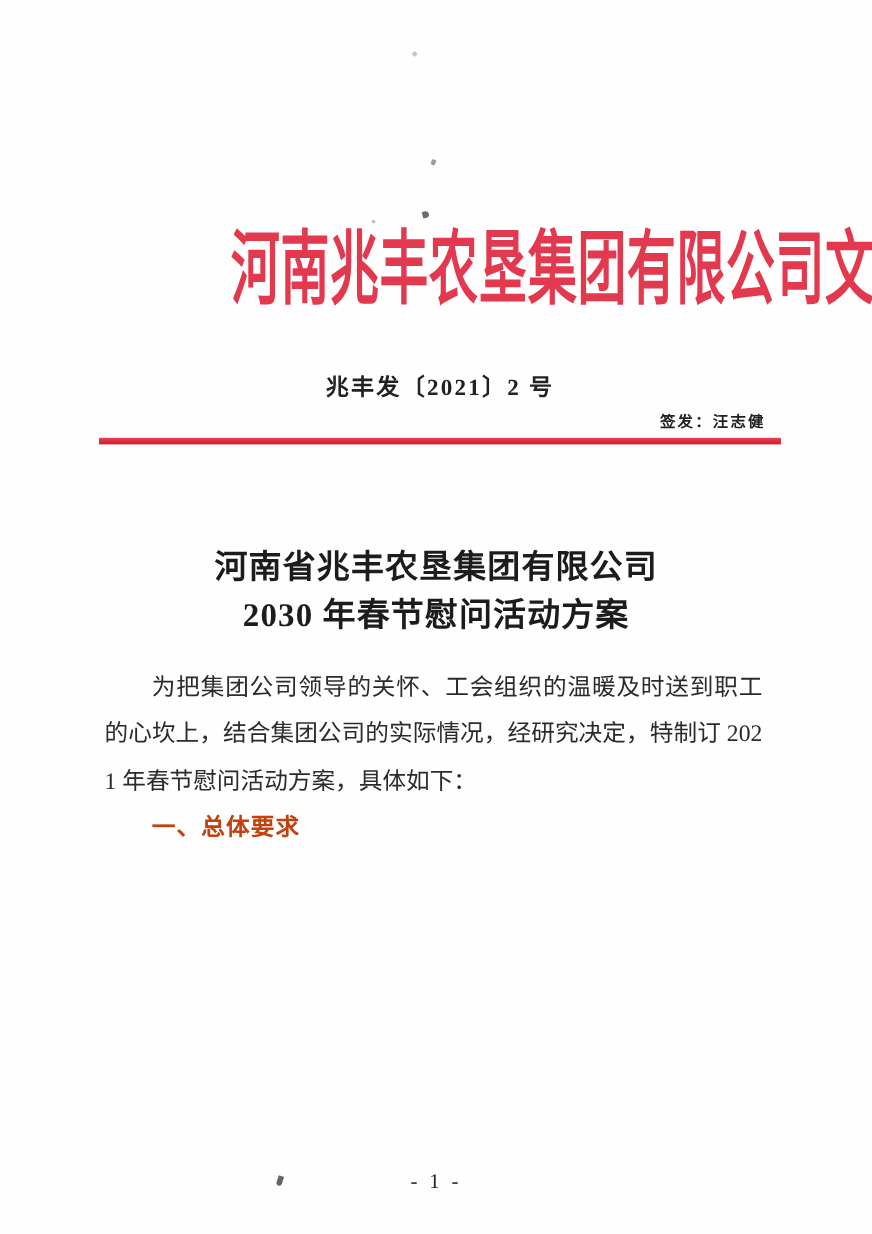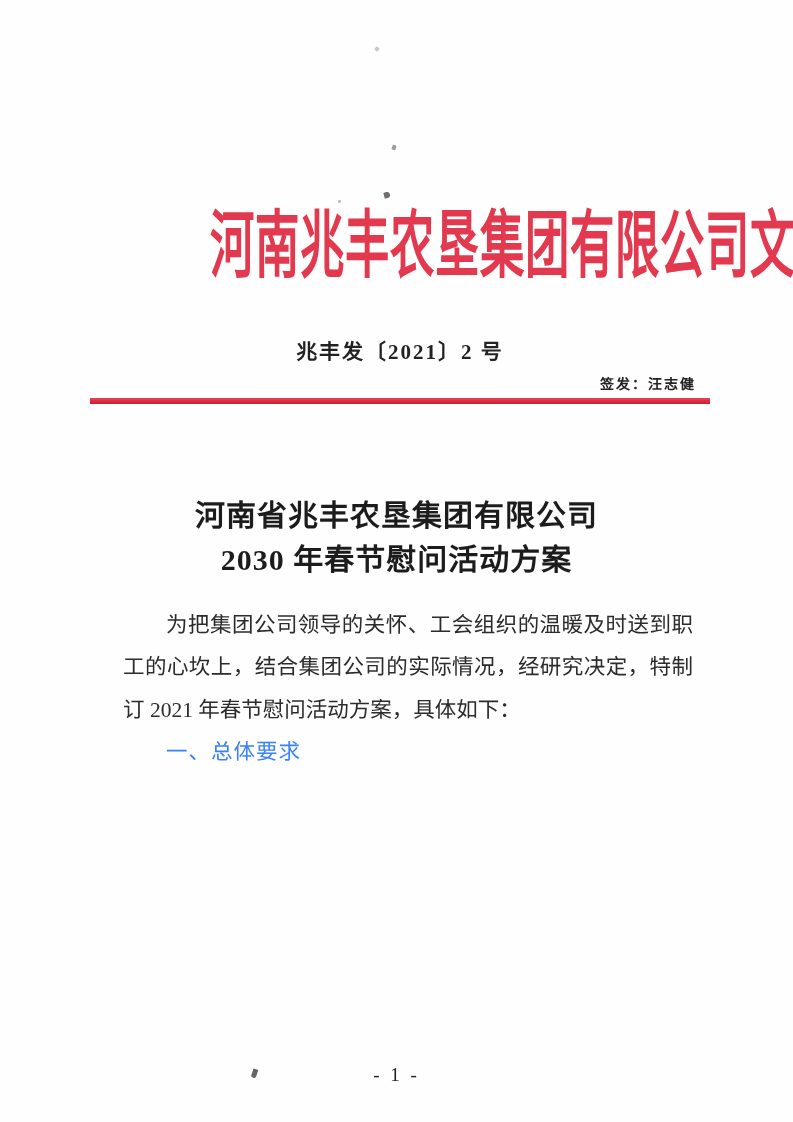--- a/index.html
+++ b/index.html
@@ -77,26 +77,26 @@
   
   .body-text {
     position: absolute; top: 604px; left: 95px; width: 598px;
     font-size: 21.5px;
     line-height: 42.3px;
     text-align: justify;
     text-justify: inter-character;
     word-break: break-all;
     color: var(--ink);
   }
-  .body-text p { text-indent: 43px; margin-left: 28px; }
+  .body-text p { text-indent: 43px; }
   .body-text .section-heading {
     font-family: "Liberation Sans", "DejaVu Sans", sans-serif;
-    font-weight: 400;
+    font-weight: 700;
     text-indent: 43px;
-    color: #3b82f6;
+    color: #c2410c;
     letter-spacing: 1px;
   }
 
   
   .footer {
     position: absolute; top: 1064px; left: 0; right: 0;
     text-align: center;
     font-size: 19px;
     letter-spacing: 3px;
     color: #222;

